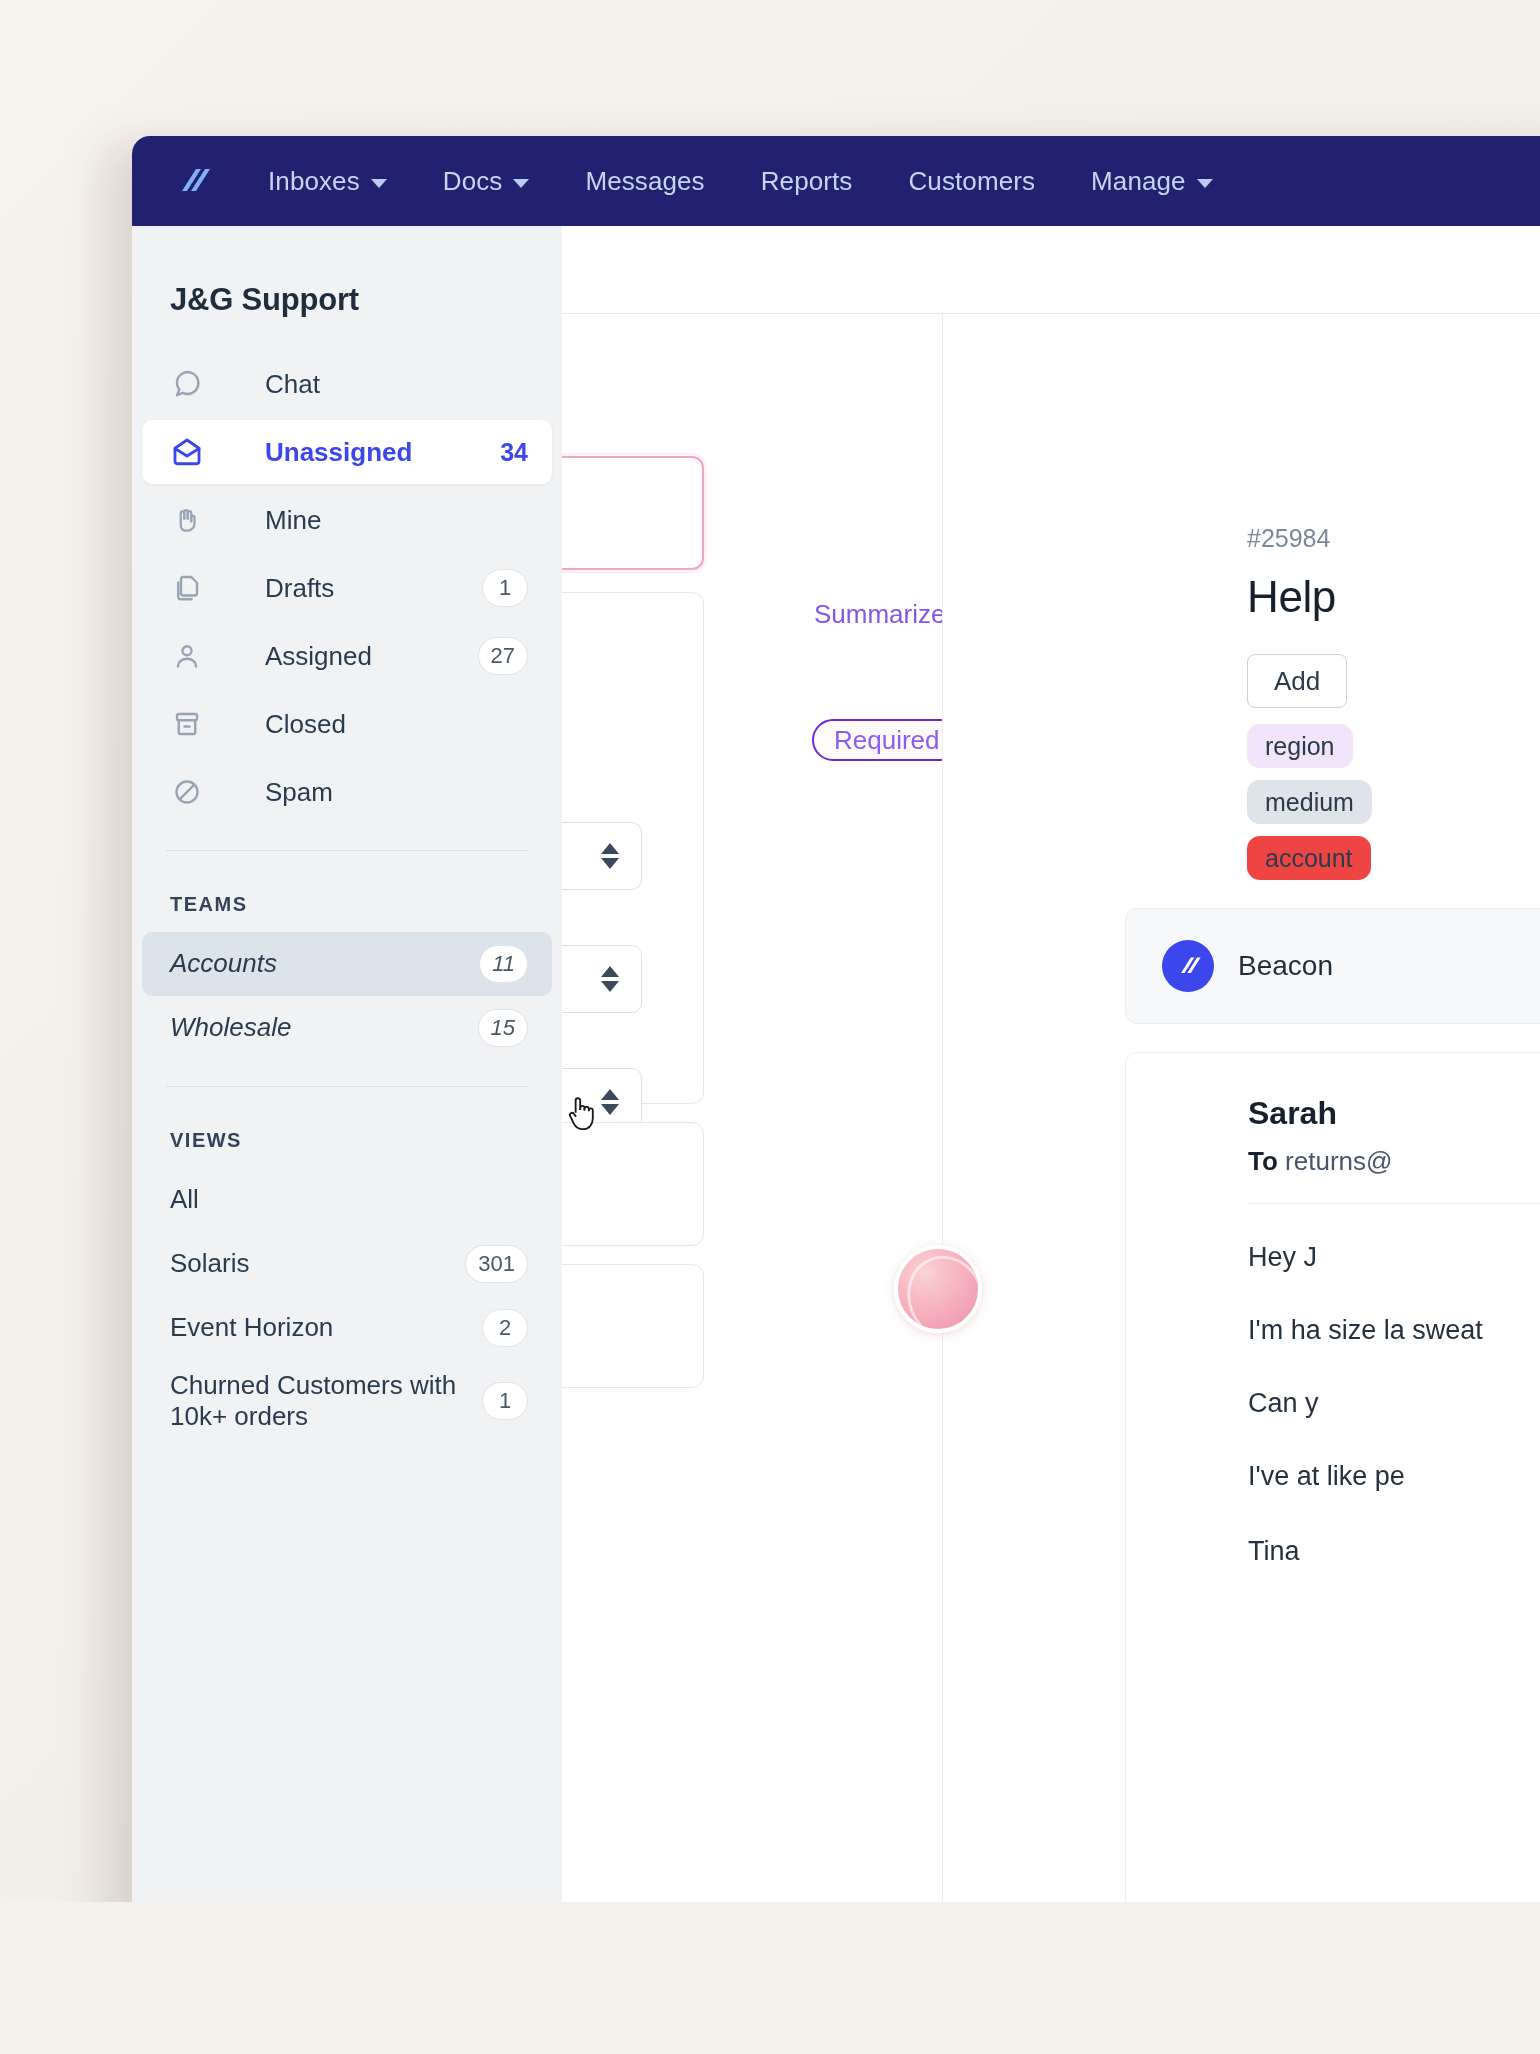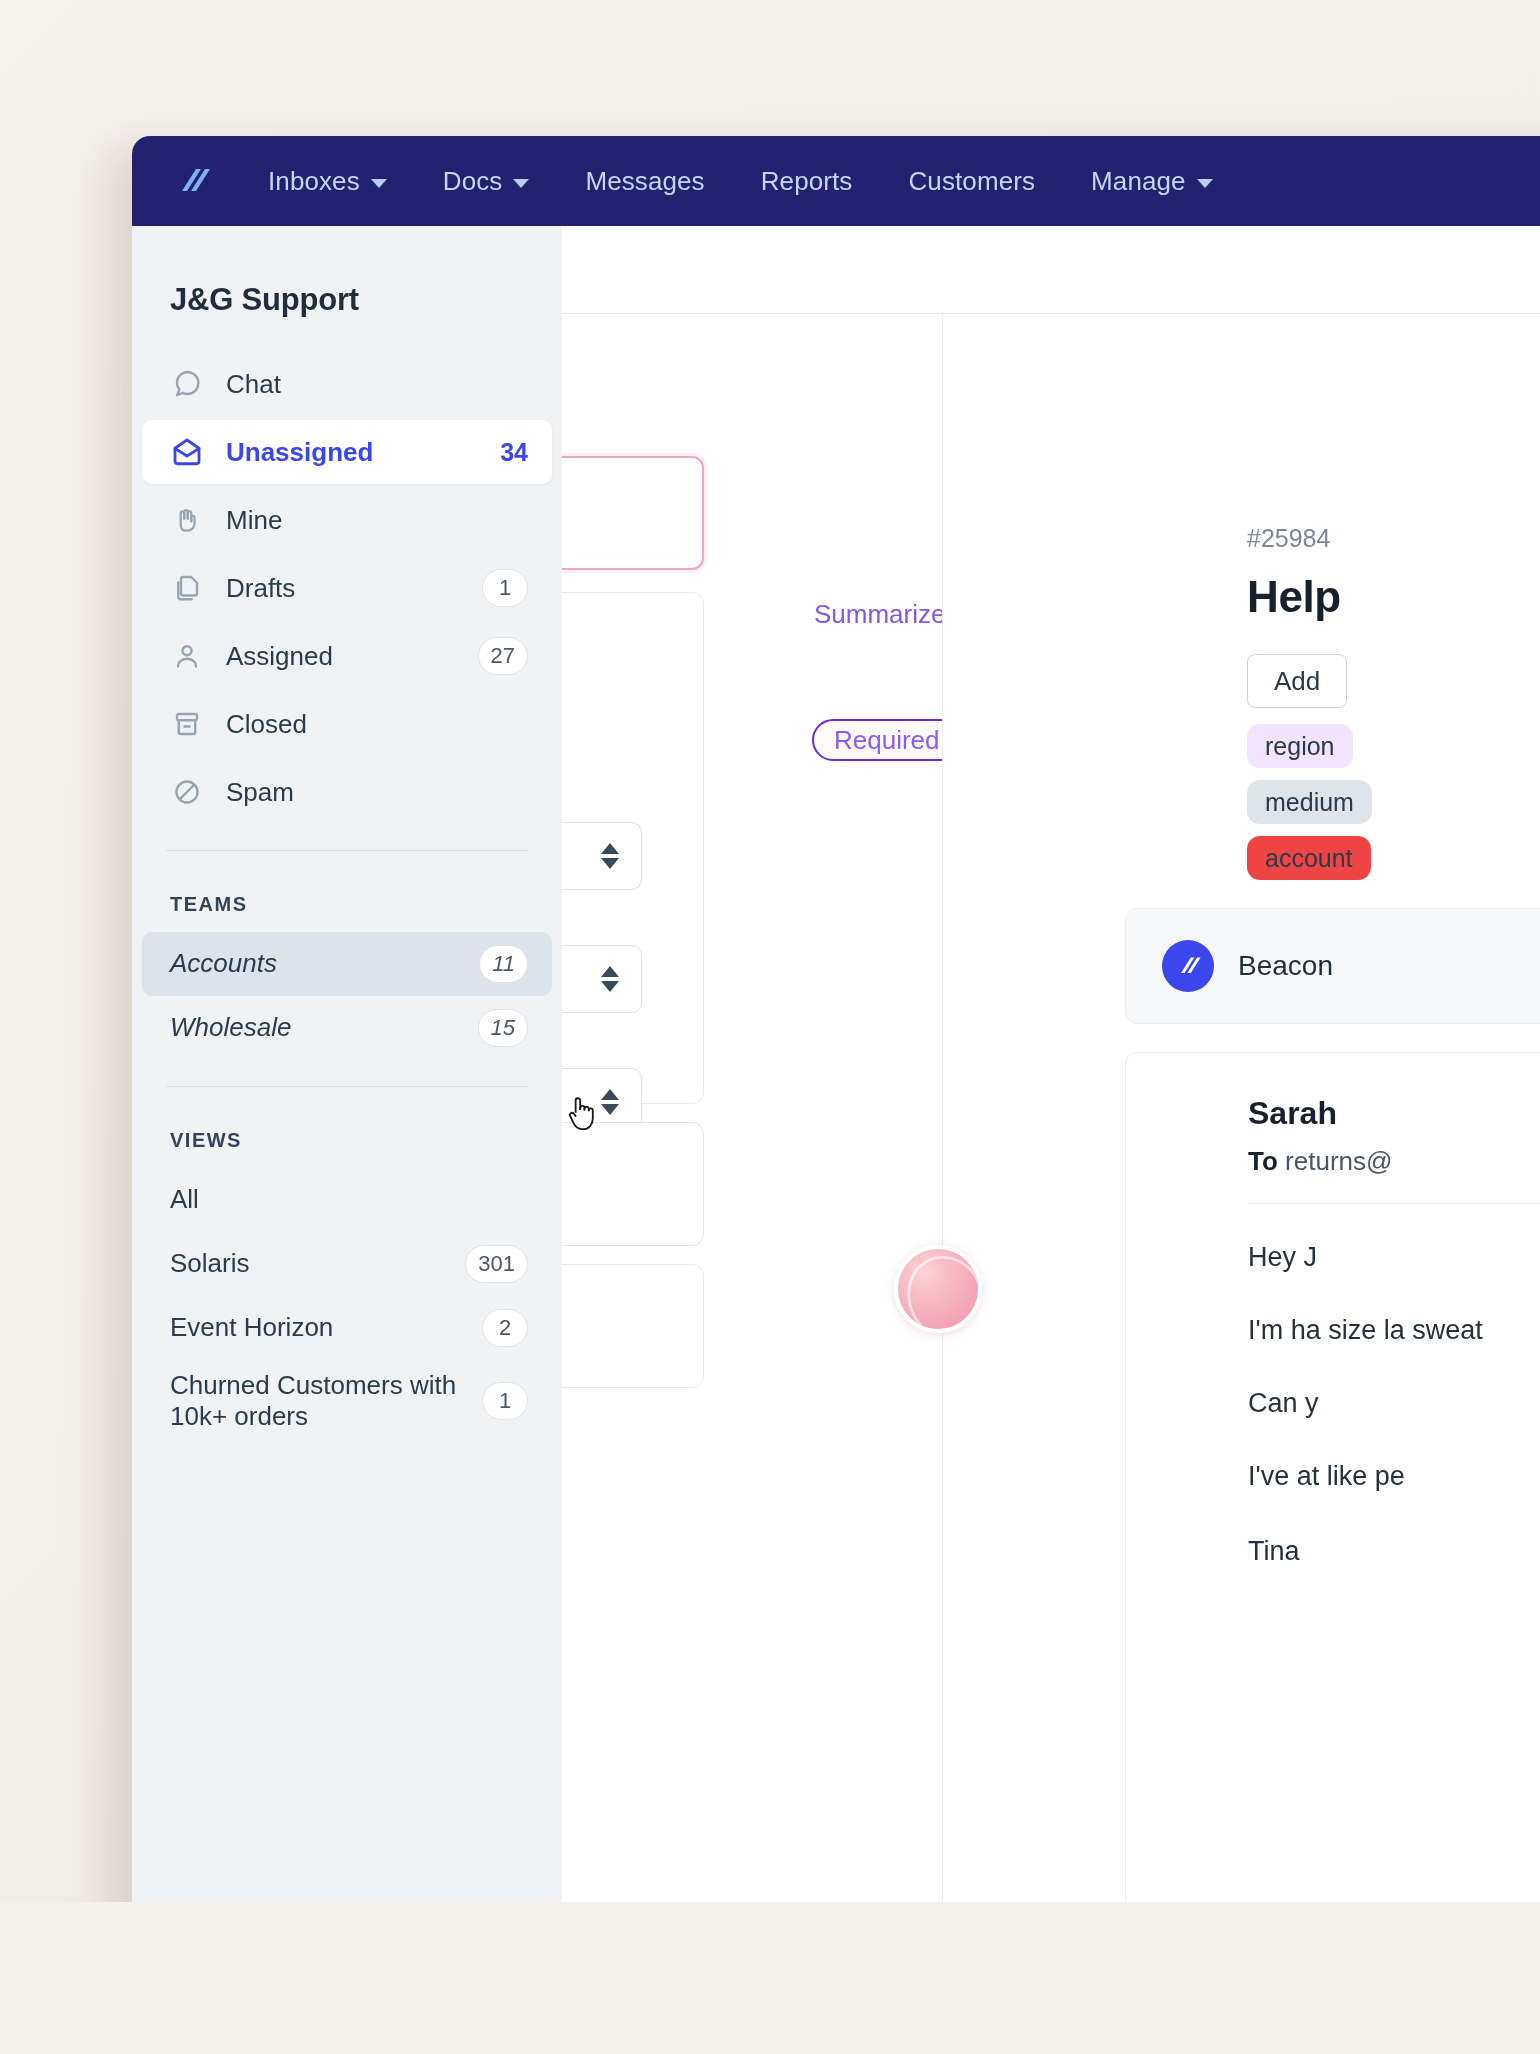--- a/index.html
+++ b/index.html
@@ -94,20 +94,21 @@
 
   .folder {
     display: flex;
     align-items: center;
     height: 64px;
     margin: 0 10px 4px 10px;
     padding: 0 24px 0 28px;
     border-radius: 10px;
     cursor: pointer;
     position: relative;
+    gap: 39px;
   }
   .folder .ficon {
     width: 34px; height: 34px;
     display: flex; align-items: center; justify-content: center;
     margin-right: 22px;
     flex: 0 0 auto;
   }
   .folder .flabel {
     font-size: 26px;
     color: #293c4f;
@@ -272,21 +273,21 @@
     position: absolute;
     left: 304px; top: 210px;
     font-size: 25px;
     color: #7a8899;
     white-space: nowrap;
   }
   #ticket-subject {
     position: absolute;
     left: 304px; top: 258px;
     font-size: 44px;
-    font-weight: bold;
+    font-weight: normal;
     color: #17212e;
     white-space: nowrap;
     letter-spacing: -0.4px;
   }
   #add-tag-btn {
     position: absolute;
     left: 304px; top: 340px;
     height: 54px;
     padding: 0 26px;
     display: flex; align-items: center;

